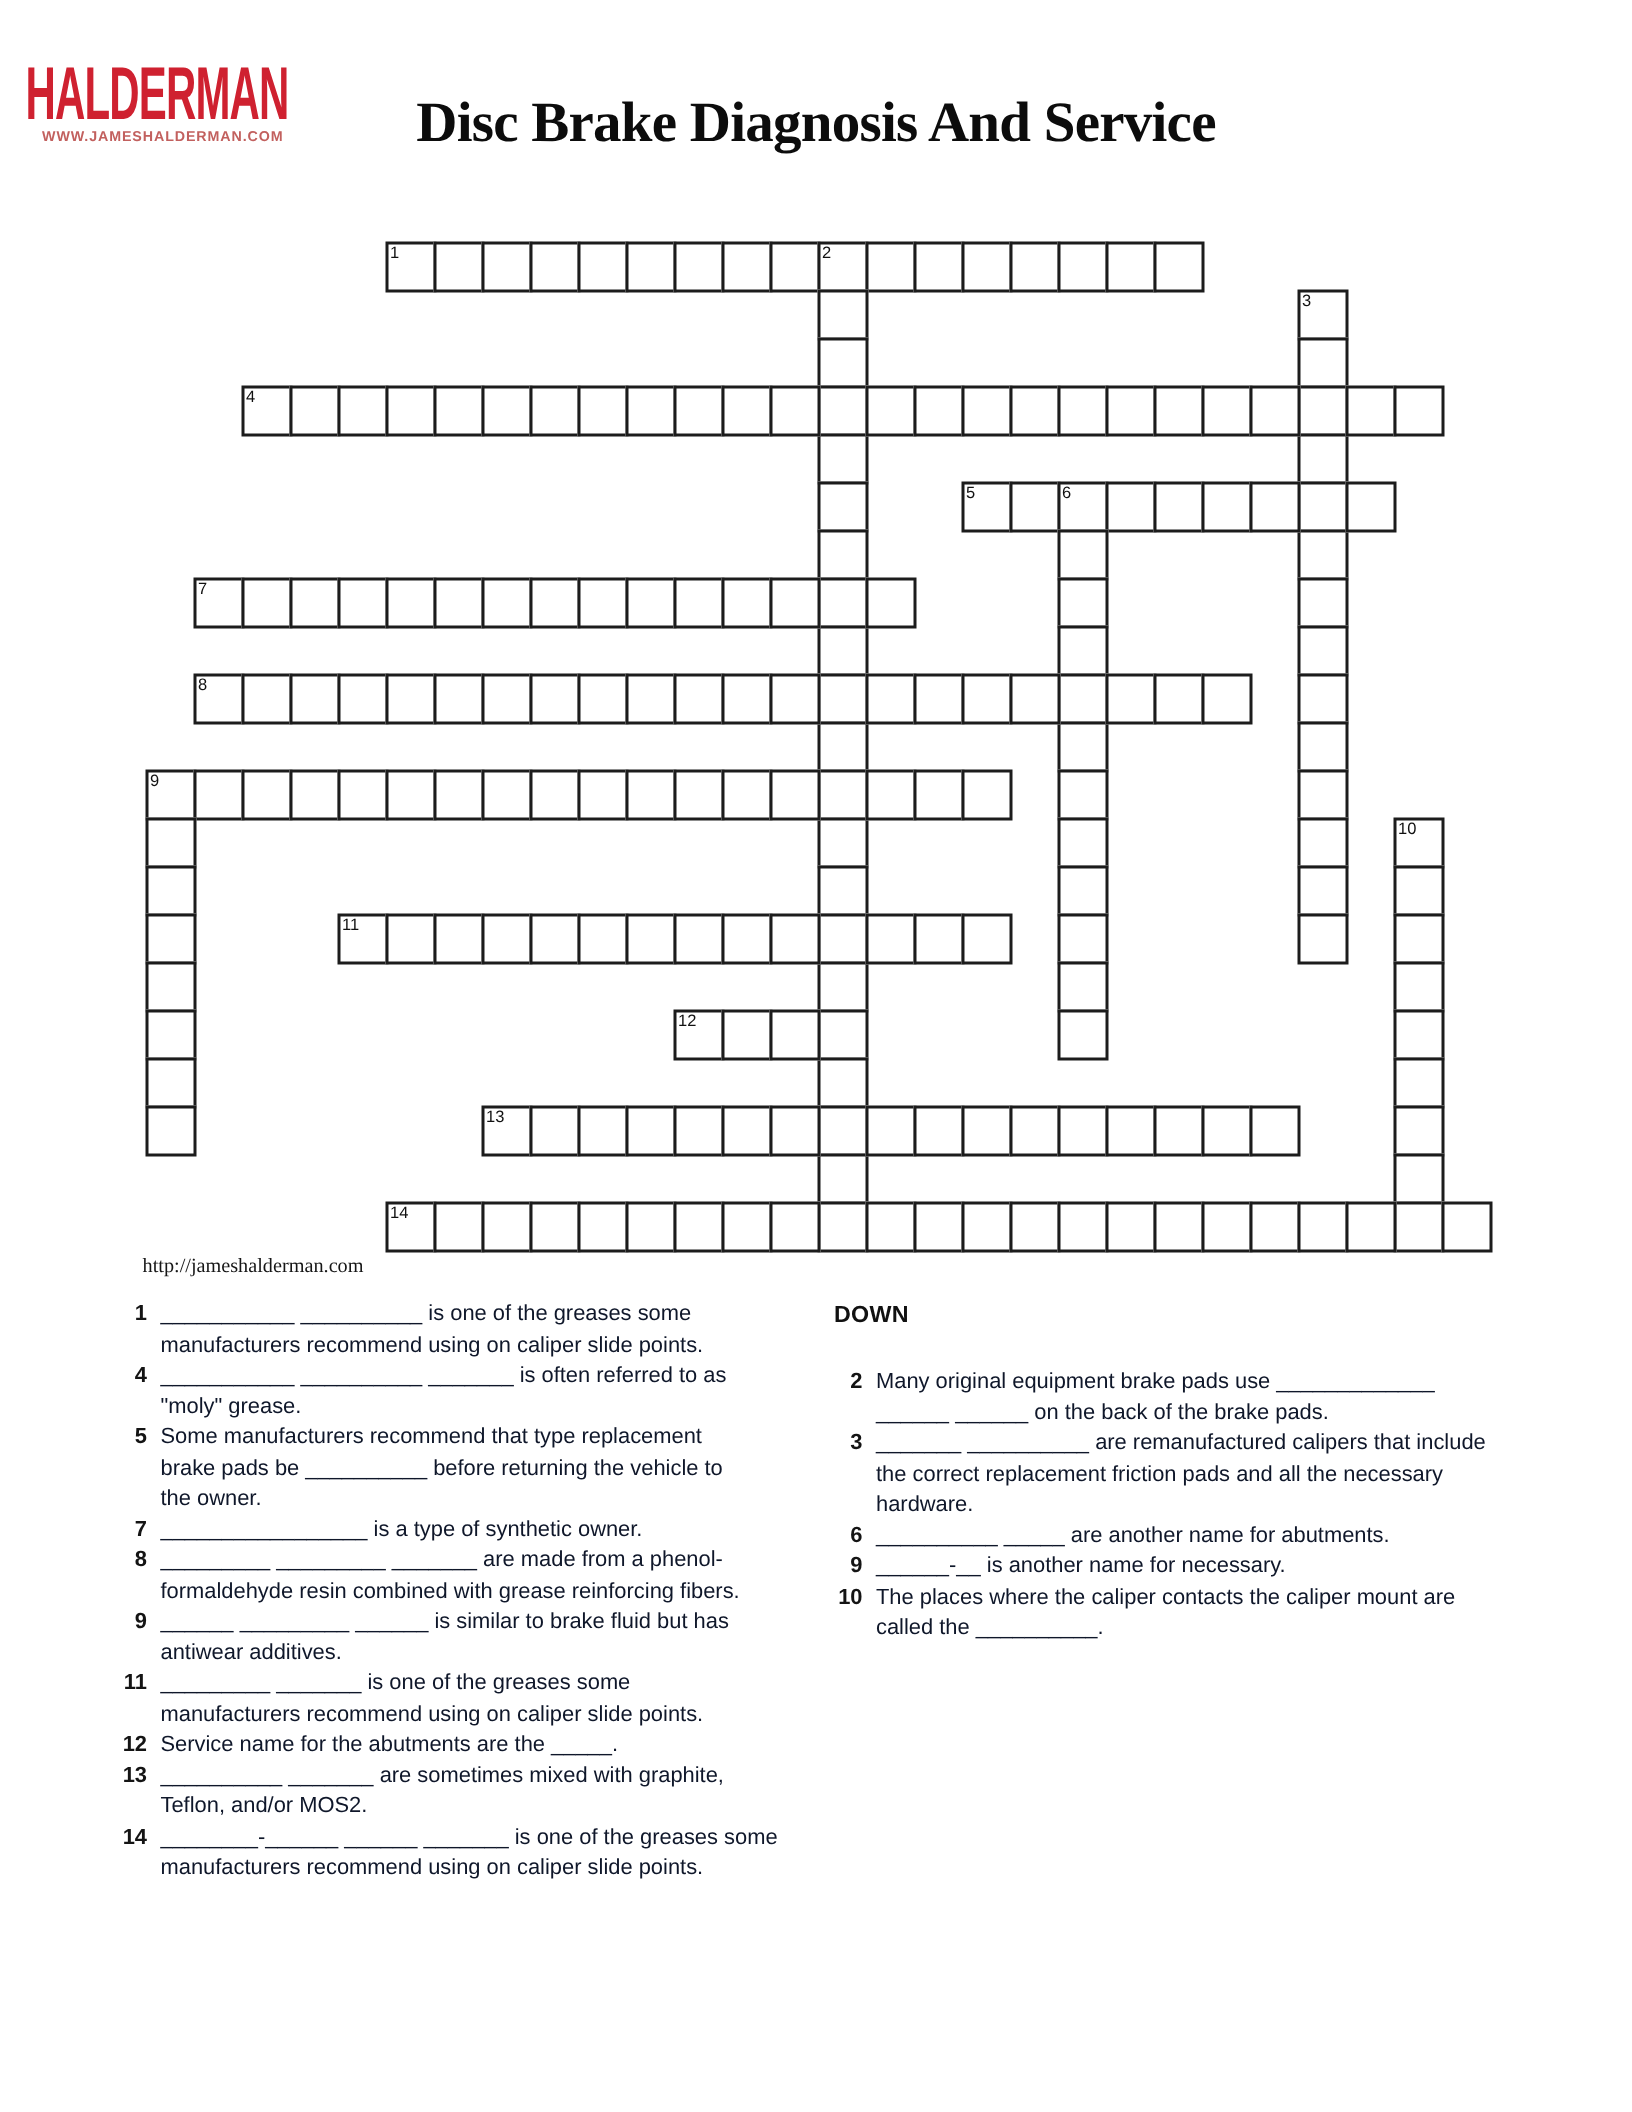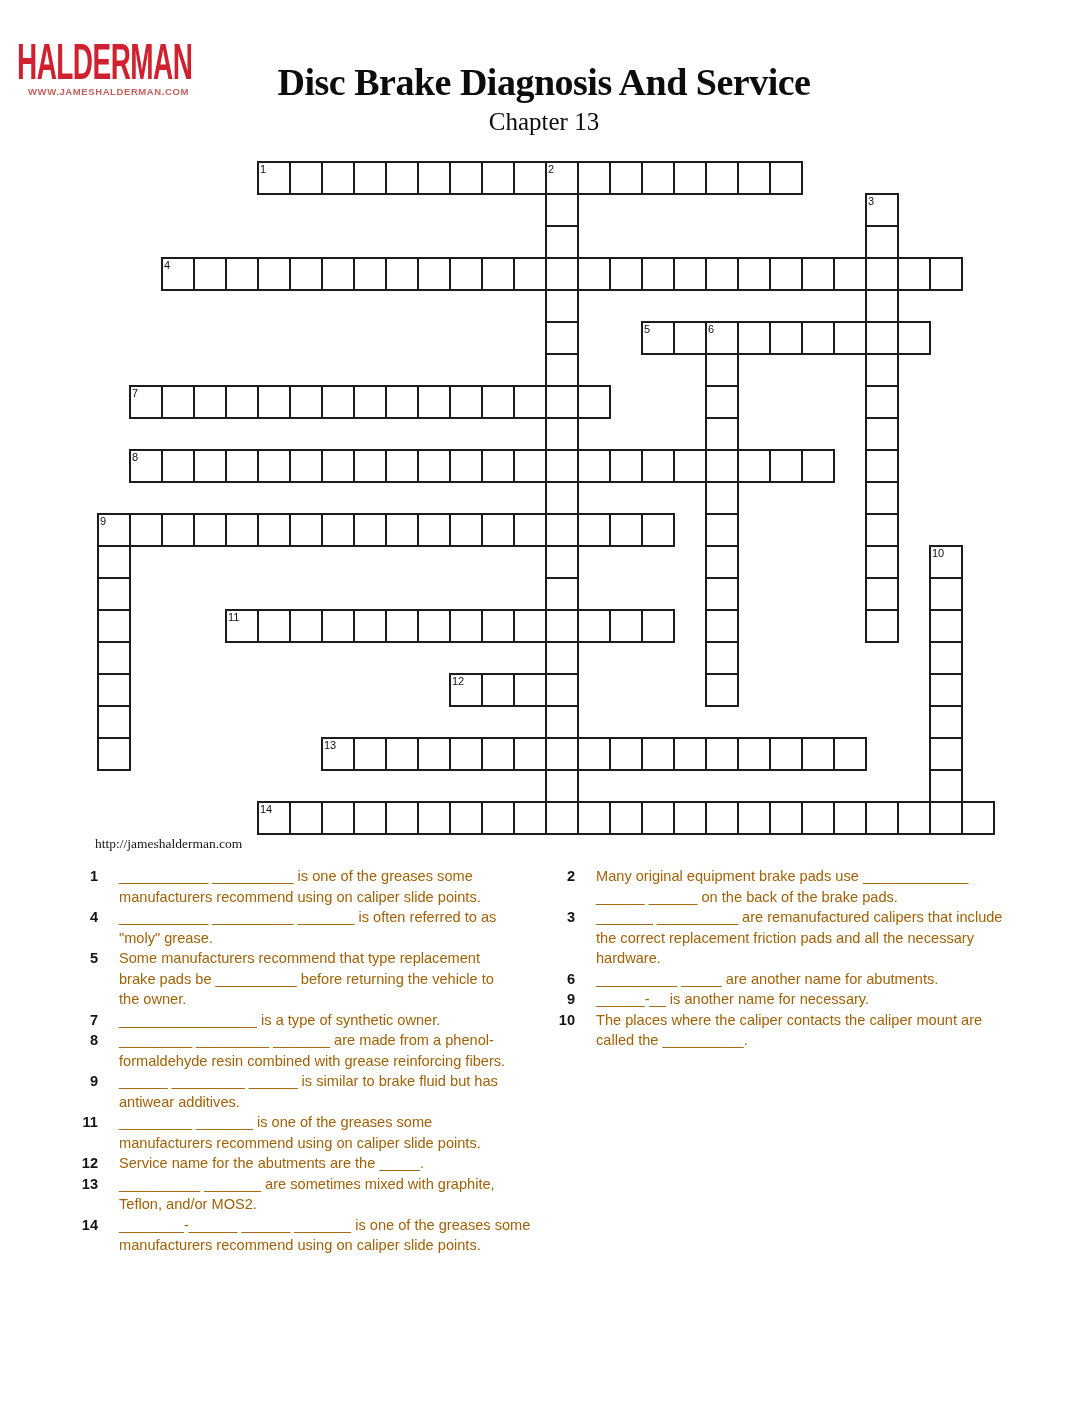--- a/index.html
+++ b/index.html
@@ -55,36 +55,35 @@
     letter-spacing:0.2px;margin:3px 0 26px 16px;
   }
   #down-section .section-header{margin-left:11px;}
   .clue{display:flex;align-items:flex-start;}
   .clue-num{
     flex:none;width:38px;text-align:right;
     font-weight:bold;font-size:14.6px;line-height:20.5px;color:#141414;
   }
   #down-section .clue-num{width:30px;}
   .clue-text{
-    flex:1;margin-left:21px;white-space:pre-wrap;
-    font-size:14.6px;line-height:20.5px;color:#a16207;
+    flex:1;margin-left:9px;white-space:pre-wrap;
+    font-size:14.6px;line-height:20.5px;color:#0f172a;
   }
 </style>
 </head>
 <body>
 
 <div id="page">
 
   <div id="logo">
     <span id="logo-text">HALDERMAN</span>
     <span id="logo-tagline">WWW.JAMESHALDERMAN.COM</span>
   </div>
 
   <div id="title">Disc Brake Diagnosis And Service</div>
-  <div id="subtitle">Chapter 13</div>
 
   <div id="grid">
       <div class="cell" style="left: 257px; top: 161px;">
         <span class="cellnum">1</span>
       </div>
       <div class="cell" style="left: 289px; top: 161px;"></div>
       <div class="cell" style="left: 321px; top: 161px;"></div>
       <div class="cell" style="left: 353px; top: 161px;"></div>
       <div class="cell" style="left: 385px; top: 161px;"></div>
       <div class="cell" style="left: 417px; top: 161px;"></div>
@@ -373,20 +372,21 @@
         </div>
         <div class="clue">
           <div class="clue-num">14</div>
           <div class="clue-text">________-______ ______ _______ is one of the greases some
 manufacturers recommend using on caliper slide points.</div>
         </div>
       </div>
   </div>
 
   <div id="down-section" class="clue-section">
+    <div class="section-header">DOWN</div>
     <div>
         <div class="clue">
           <div class="clue-num">2</div>
           <div class="clue-text">Many original equipment brake pads use _____________
 ______ ______ on the back of the brake pads.</div>
         </div>
         <div class="clue">
           <div class="clue-num">3</div>
           <div class="clue-text">_______ __________ are remanufactured calipers that include
 the correct replacement friction pads and all the necessary

